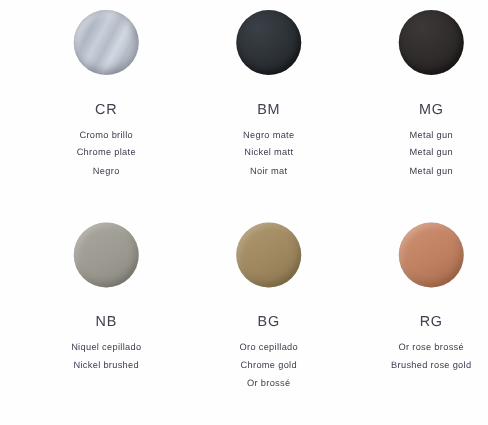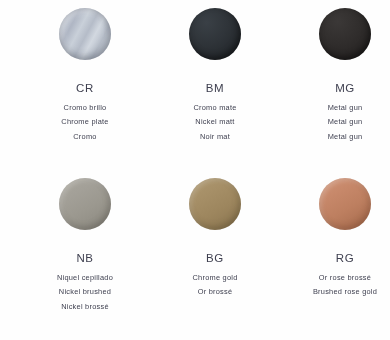--- a/index.html
+++ b/index.html
@@ -114,29 +114,29 @@
 <body>
 
 <div class="swatch-sheet">
 
   <div class="swatch-cell">
     <div class="swatch-disc finish-cr"></div>
     <div class="swatch-caption">
       <div class="swatch-code">CR</div>
       <div class="swatch-name">Cromo brillo</div>
       <div class="swatch-name">Chrome plate</div>
-      <div class="swatch-name">Cromo</div>
+      <div class="swatch-name">Negro</div>
     </div>
   </div>
 
   <div class="swatch-cell">
     <div class="swatch-disc finish-bm"></div>
     <div class="swatch-caption">
       <div class="swatch-code">BM</div>
-      <div class="swatch-name">Cromo mate</div>
+      <div class="swatch-name">Negro mate</div>
       <div class="swatch-name">Nickel matt</div>
       <div class="swatch-name">Noir mat</div>
     </div>
   </div>
 
   <div class="swatch-cell">
     <div class="swatch-disc finish-mg"></div>
     <div class="swatch-caption">
       <div class="swatch-code">MG</div>
       <div class="swatch-name">Metal gun</div>
@@ -144,28 +144,28 @@
       <div class="swatch-name">Metal gun</div>
     </div>
   </div>
 
   <div class="swatch-cell">
     <div class="swatch-disc finish-nb"></div>
     <div class="swatch-caption">
       <div class="swatch-code">NB</div>
       <div class="swatch-name">Niquel cepillado</div>
       <div class="swatch-name">Nickel brushed</div>
-      <div class="swatch-name">Nickel brossé</div>
     </div>
   </div>
 
   <div class="swatch-cell">
     <div class="swatch-disc finish-bg"></div>
     <div class="swatch-caption">
       <div class="swatch-code">BG</div>
+      <div class="swatch-name">Oro cepillado</div>
       <div class="swatch-name">Chrome gold</div>
       <div class="swatch-name">Or brossé</div>
     </div>
   </div>
 
   <div class="swatch-cell">
     <div class="swatch-disc finish-rg"></div>
     <div class="swatch-caption">
       <div class="swatch-code">RG</div>
       <div class="swatch-name">Or rose brossé</div>

